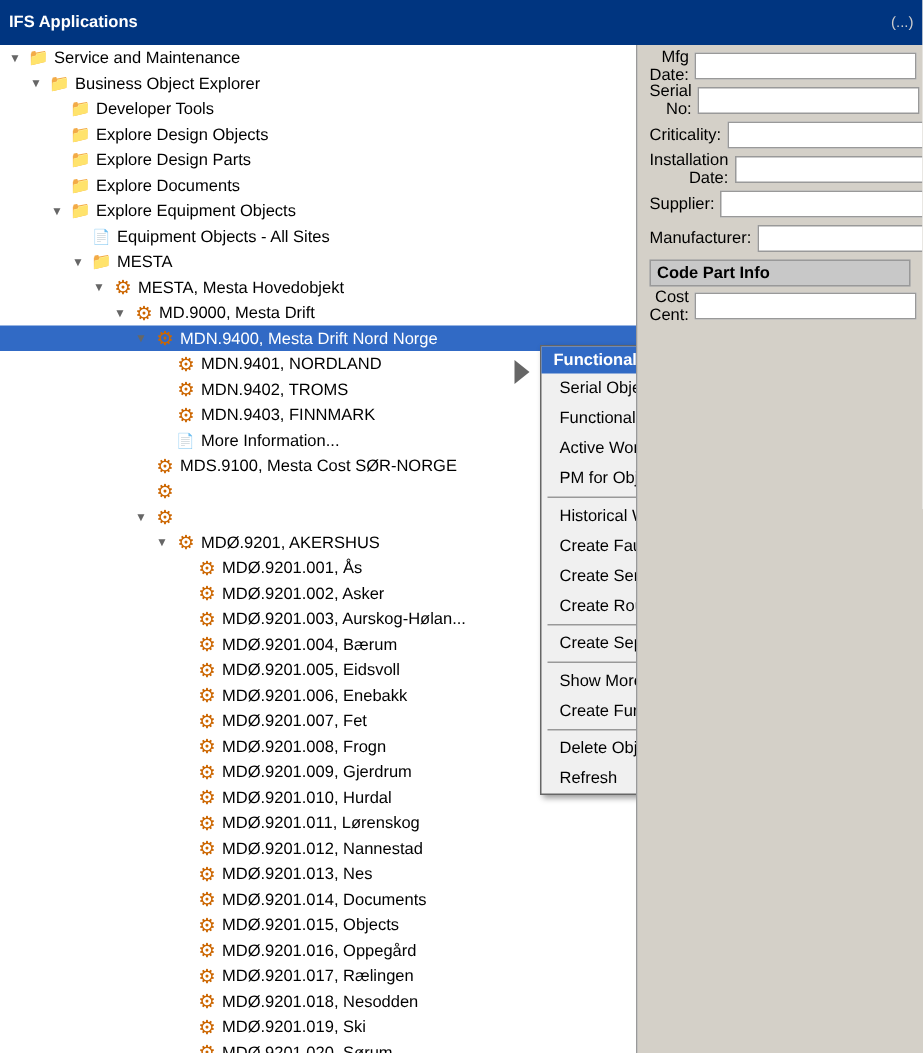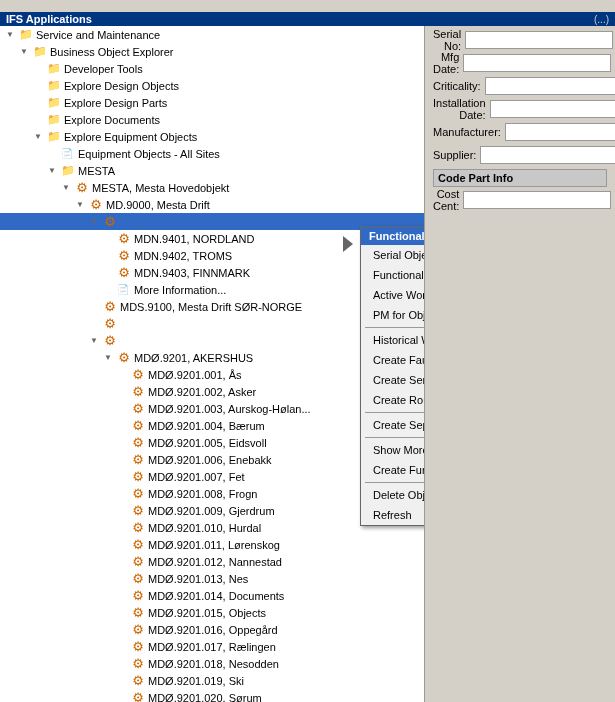--- a/index.html
+++ b/index.html
@@ -15,22 +15,21 @@
     }
 
     
     .title-bar {
       background: #003580;
       color: white;
       padding: 3px 6px;
       display: flex;
       justify-content: space-between;
       align-items: center;
-      height: 14px;
-      margin-top: 12px;
+      height: 30px;
     }
     .title-bar-title {
       font-size: 11px;
       font-weight: bold;
     }
     .title-bar-controls {
       font-size: 10px;
       color: #ccc;
     }
 
@@ -312,20 +311,21 @@
             <span style="color:#cc6600;font-size:13px;">⚙</span>
           </span>
           <span class="label">MD.9000, Mesta Drift</span>
         </div>
         <div class="tree-item selected">
           <span class="indent" style="width: 84px;"></span>
           <span class="expand-icon" style="color: rgb(102, 102, 102); font-size: 8px;">▼</span>
           <span class="node-icon">
             <span style="color:#cc6600;font-size:13px;">⚙</span>
           </span>
+          <span class="label">MDN.9400, Mesta Drift Nord Norge</span>
         </div>
         <div class="tree-item">
           <span class="indent" style="width: 98px;"></span>
           <span class="expand-icon" style="color: rgb(102, 102, 102); font-size: 8px;"> </span>
           <span class="node-icon">
             <span style="color:#cc6600;font-size:13px;">⚙</span>
           </span>
           <span class="label">MDN.9401, NORDLAND</span>
         </div>
         <div class="tree-item">
@@ -351,21 +351,21 @@
             <span style="font-size:10px;">📄</span>
           </span>
           <span class="label">More Information...</span>
         </div>
         <div class="tree-item">
           <span class="indent" style="width: 84px;"></span>
           <span class="expand-icon" style="color: rgb(102, 102, 102); font-size: 8px;"> </span>
           <span class="node-icon">
             <span style="color:#cc6600;font-size:13px;">⚙</span>
           </span>
-          <span class="label">MDS.9100, Mesta Drift SØR-NORGE</span>
+          <span class="label">MDS.9100, Mesta Cost SØR-NORGE</span>
         </div>
         <div class="tree-item">
           <span class="indent" style="width: 84px;"></span>
           <span class="expand-icon" style="color: rgb(102, 102, 102); font-size: 8px;"> </span>
           <span class="node-icon">
             <span style="color:#cc6600;font-size:13px;">⚙</span>
           </span>
         </div>
         <div class="tree-item">
           <span class="indent" style="width: 84px;"></span>
@@ -575,41 +575,41 @@
           <div class="ctx-item">Delete Object</div>
           <div class="ctx-item">Refresh</div>
         </div>
     </div>
   </div>
 
   <div class="right-panel">
     <div class="form-section" id="form-section">
 
     <div class="form-row">
+          <span class="form-label">Mfg Date:</span>
+          <input class="form-input" type="text" style="">
+        </div>
+        <div class="form-row">
           <span class="form-label">Serial No:</span>
-          <input class="form-input" type="text" style="">
-        </div>
-        <div class="form-row">
-          <span class="form-label">Mfg Date:</span>
           <input class="form-input" type="text" style="">
         </div>
         <div class="form-row">
           <span class="form-label">Criticality:</span>
           <input class="form-input" type="text" style="">
         </div>
         <div class="form-row">
           <span class="form-label">Installation Date:</span>
           <input class="form-input" type="text" style="">
         </div>
         <div class="form-row">
+          <span class="form-label">Supplier:</span>
+          <input class="form-input" type="text" style="">
+        </div>
+        <div class="form-row">
           <span class="form-label">Manufacturer:</span>
-          <input class="form-input" type="text" style="">
-        </div>
-        <div class="form-row">
-          <span class="form-label">Supplier:</span>
           <input class="form-input" type="text" style="">
         </div>
         <div class="section-header">Code Part Info</div>
         <div class="form-row">
           <span class="form-label">Cost Cent:</span>
           <input class="form-input" type="text" style="">
         </div>
       </div>
   </div>
 

